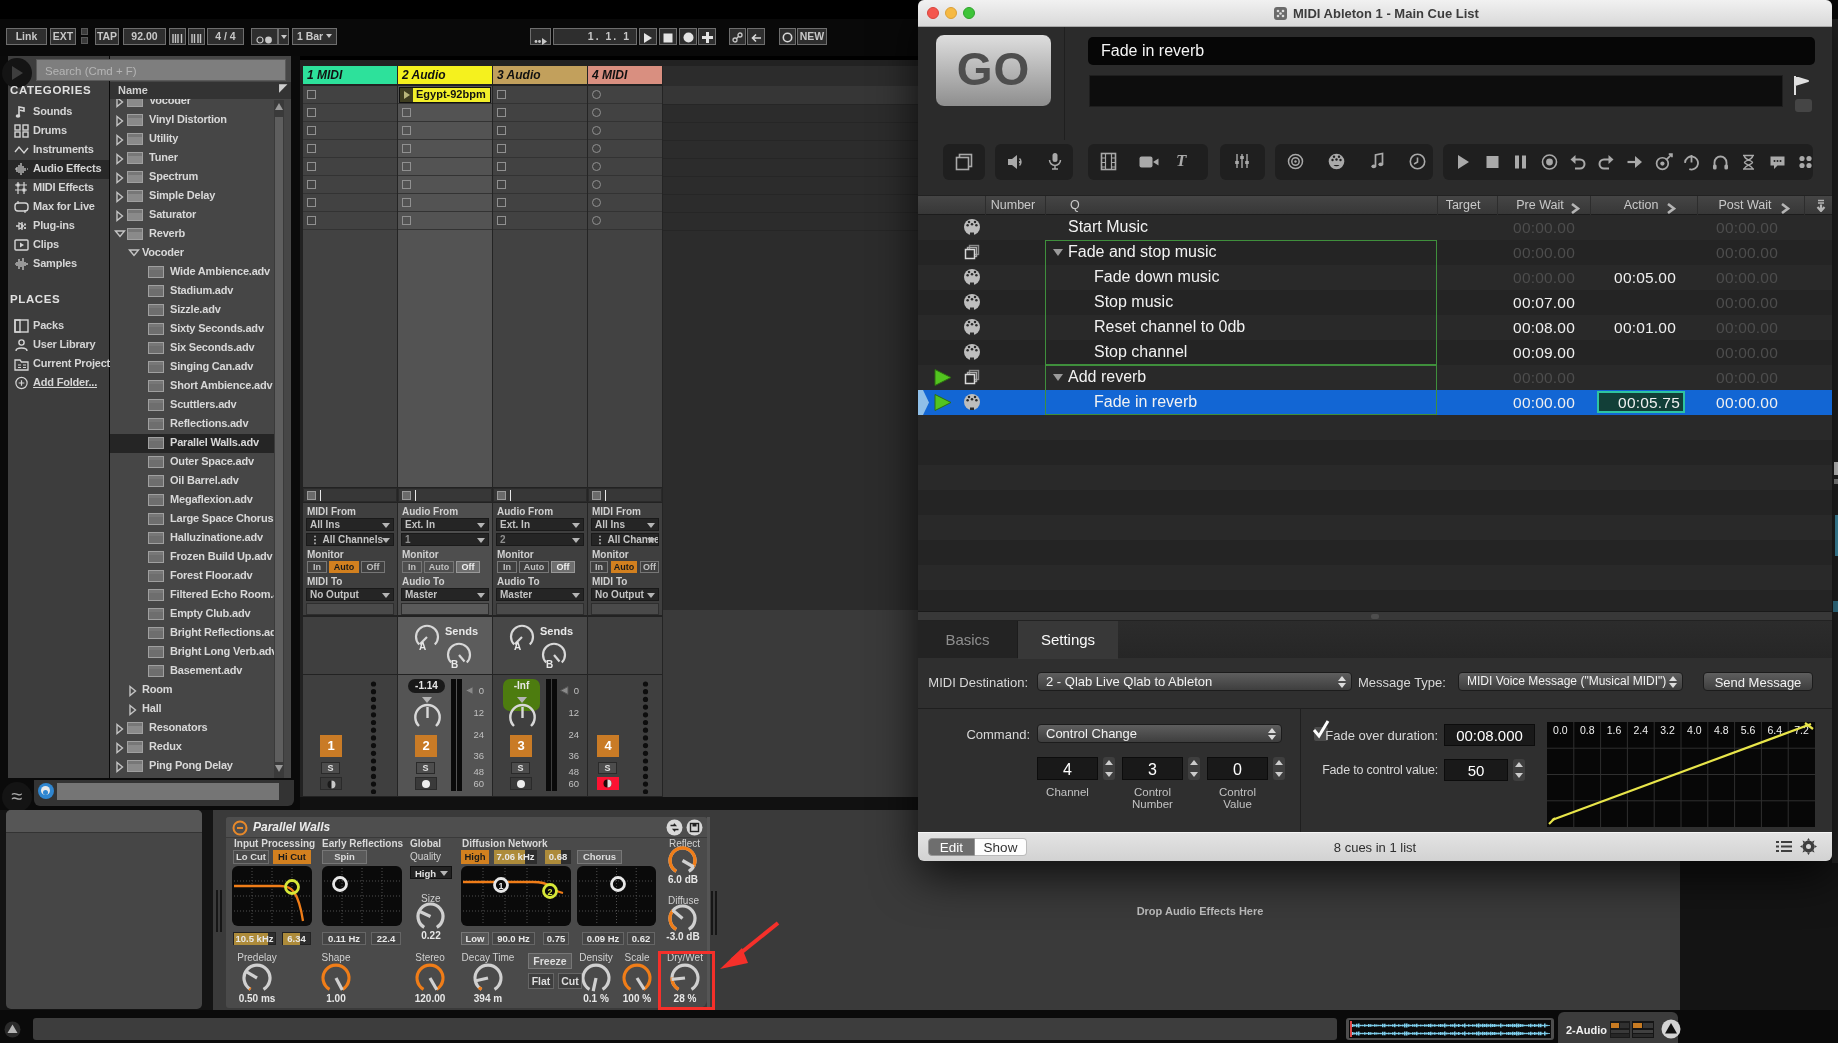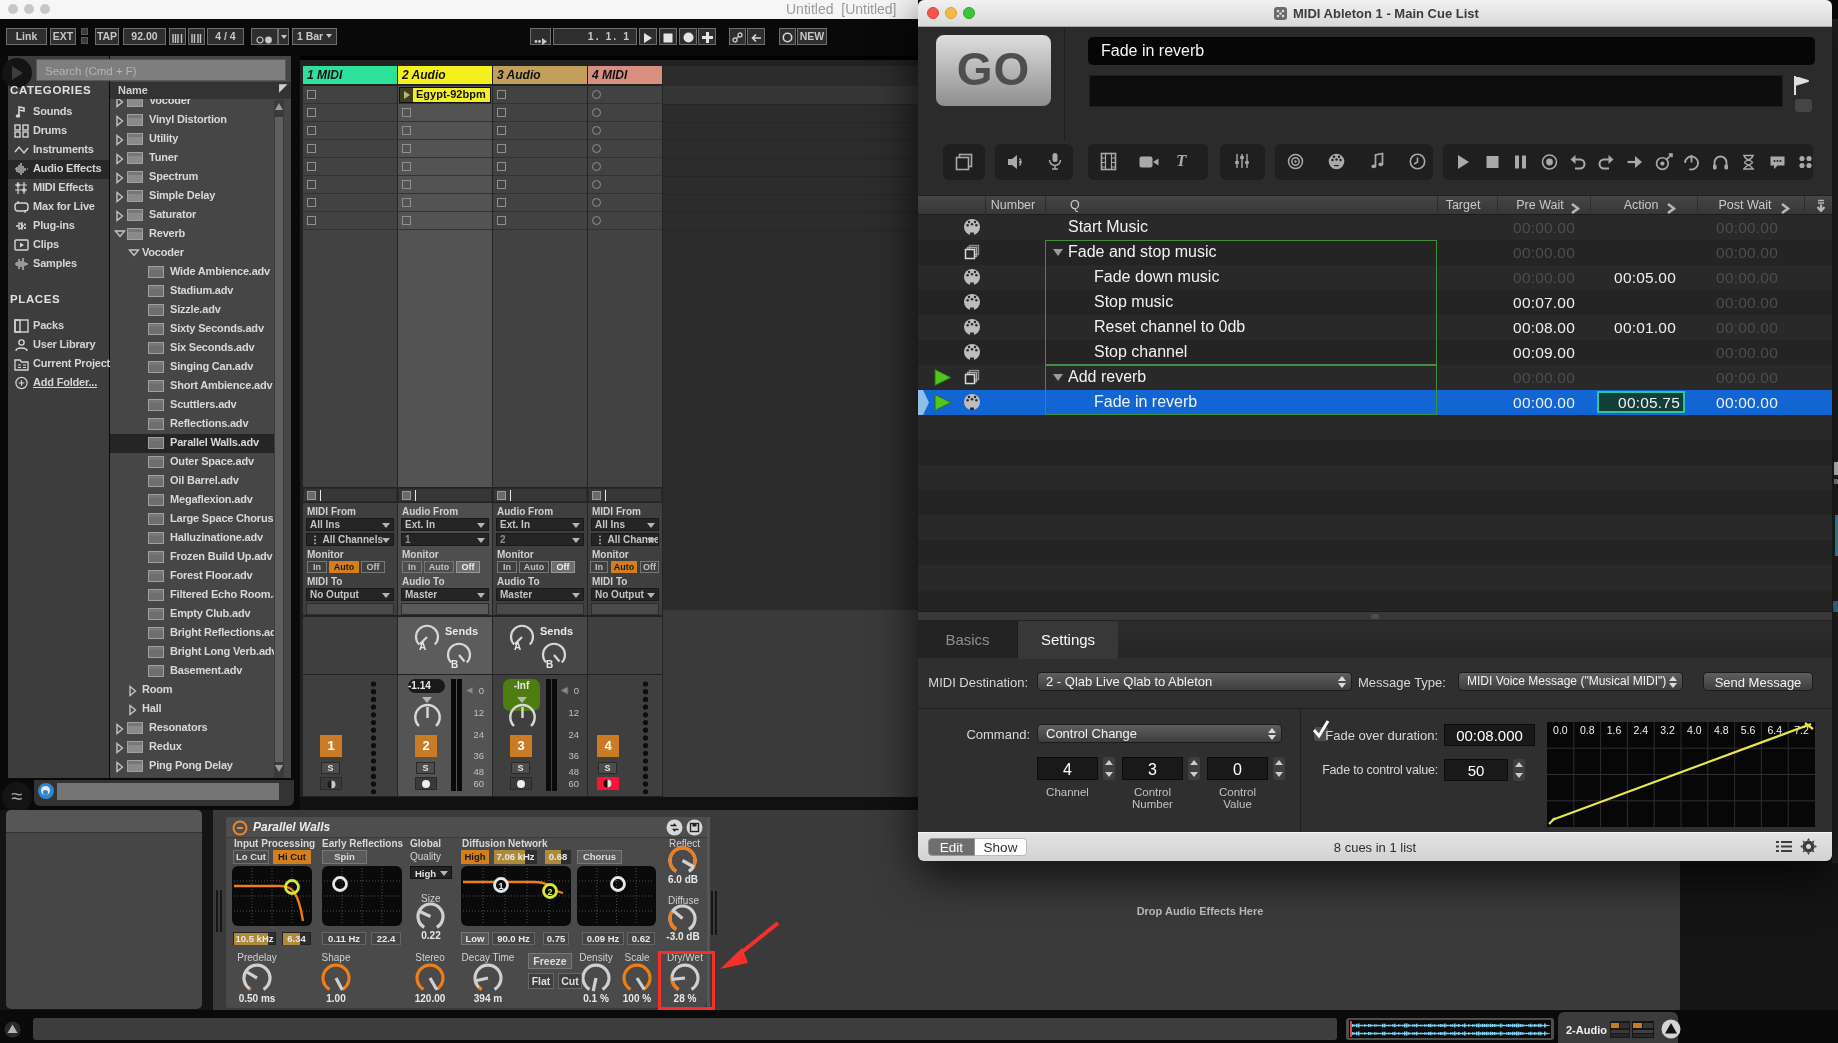--- a/index.html
+++ b/index.html
@@ -43,26 +43,20 @@
 #qlab { left:918px; top:0; width:914px; height:861px; background:#2b2b2b; border-radius:6px; box-shadow:0 15px 45px rgba(0,0,0,.75); }
 #qlab .rel { position:absolute; }
 .qtext { position:absolute; top:3px; font-size:16px; color:#f2f2f2; }
 .qtime { position:absolute; top:4px; font-size:15.5px; color:#efefef; text-align:right; width:90px; letter-spacing:.2px; }
 </style>
 </head>
 <body>
 <div id="page">
   <div id="ableton" class="abs" style="left:0;top:0;width:1838px;height:1043px;background:#000;">
 
-    <div id="mactitle" class="abs">
-      <div class="abs tl" style="left:8px;background:#c6c6c6;"></div>
-      <div class="abs tl" style="left:24px;background:#c6c6c6;"></div>
-      <div class="abs tl" style="left:40px;background:#c6c6c6;"></div>
-      <div class="abs" id="abl-title">Untitled&nbsp; [Untitled]</div>
-    </div>
     <div class="abs" style="left:918px;top:0;width:920px;height:19px;background:#0a0a0a;"></div>
 
     <div id="transport" class="abs">
       <div class="tbtn" style="left:6px;width:41px;">Link</div>
       <div class="tbtn" style="left:50px;width:26px;">EXT</div>
       <div class="abs" style="left:81px;top:9px;width:7px;height:7px;background:#3a3a3a;border:1px solid #585858;"></div>
       <div class="abs" style="left:81px;top:18px;width:7px;height:7px;background:#3a3a3a;border:1px solid #585858;"></div>
       <div class="tbtn" style="left:95px;width:24px;">TAP</div>
       <div class="tbtn" style="left:123px;width:43px;">92.00</div>
       <div class="tbtn" style="left:169px;width:17px;padding-top:3px;"><svg width="11" height="9">
@@ -480,21 +474,21 @@
           <path d="M 5.2 21.5 A 11 11 0 1 1 20.8 21.5" fill="none" stroke="#d8d8d8" stroke-width="2.2"></path>
           <path d="M13 14 L5.8 21.2" stroke="#d8d8d8" stroke-width="2.2"></path>
         </svg>
 <div class="abs" style="left:419px;top:641px;color:#e8e8e8;font-size:10px;font-weight:bold;">A</div>
 <div class="abs" style="left:445px;top:625px;color:#e8e8e8;font-size:11px;font-weight:bold;">Sends</div>
 <svg class="abs" style="left:446px;top:641px;" width="26" height="28">
           <path d="M 5.2 21.5 A 11 11 0 1 1 20.8 21.5" fill="none" stroke="#d8d8d8" stroke-width="2.2"></path>
           <path d="M13 14 L18.5 20.5" stroke="#d8d8d8" stroke-width="2.2"></path>
         </svg>
 <div class="abs" style="left:451px;top:659px;color:#e8e8e8;font-size:10px;font-weight:bold;">B</div>
-<div class="abs" style="left:408px;top:679px;width:37px;height:14px;background:#191919;border-radius:7px;color:#e8e8e8;font-size:10px;font-weight:bold;text-align:left;line-height:14px;">-1.14</div>
+<div class="abs" style="left:408px;top:679px;width:37px;height:14px;background:#191919;border-radius:7px;color:#e8e8e8;font-size:10px;font-weight:bold;text-align:center;line-height:14px;">-1.14</div>
 <div class="abs" style="left:422px;top:697px;width:0;height:0;border-left:5px solid transparent;border-right:5px solid transparent;border-top:6px solid transparent;border-top-color:#b5b5b5;"></div>
 <svg class="abs" style="left:413px;top:702px;" width="29" height="31">
           <path d="M 6 24 A 12.2 12.2 0 1 1 23 24" fill="none" stroke="#d8d8d8" stroke-width="2.4"></path>
           <path d="M14.5 5 L14.5 16" stroke="#d8d8d8" stroke-width="2.4"></path>
         </svg>
 <div class="numbox" style="left:415px;top:735px;">2</div>
 <div class="sbox" style="left:416px;top:762px;">S</div>
 <div class="abs" style="left:415px;top:777px;width:22px;height:13px;background:#3a3a3a;border:1px solid #2a2a2a;">
           <div style="position:absolute;left:6px;top:2px;width:8px;height:8px;background:#ededed;border-radius:50%;"></div>
         </div>

